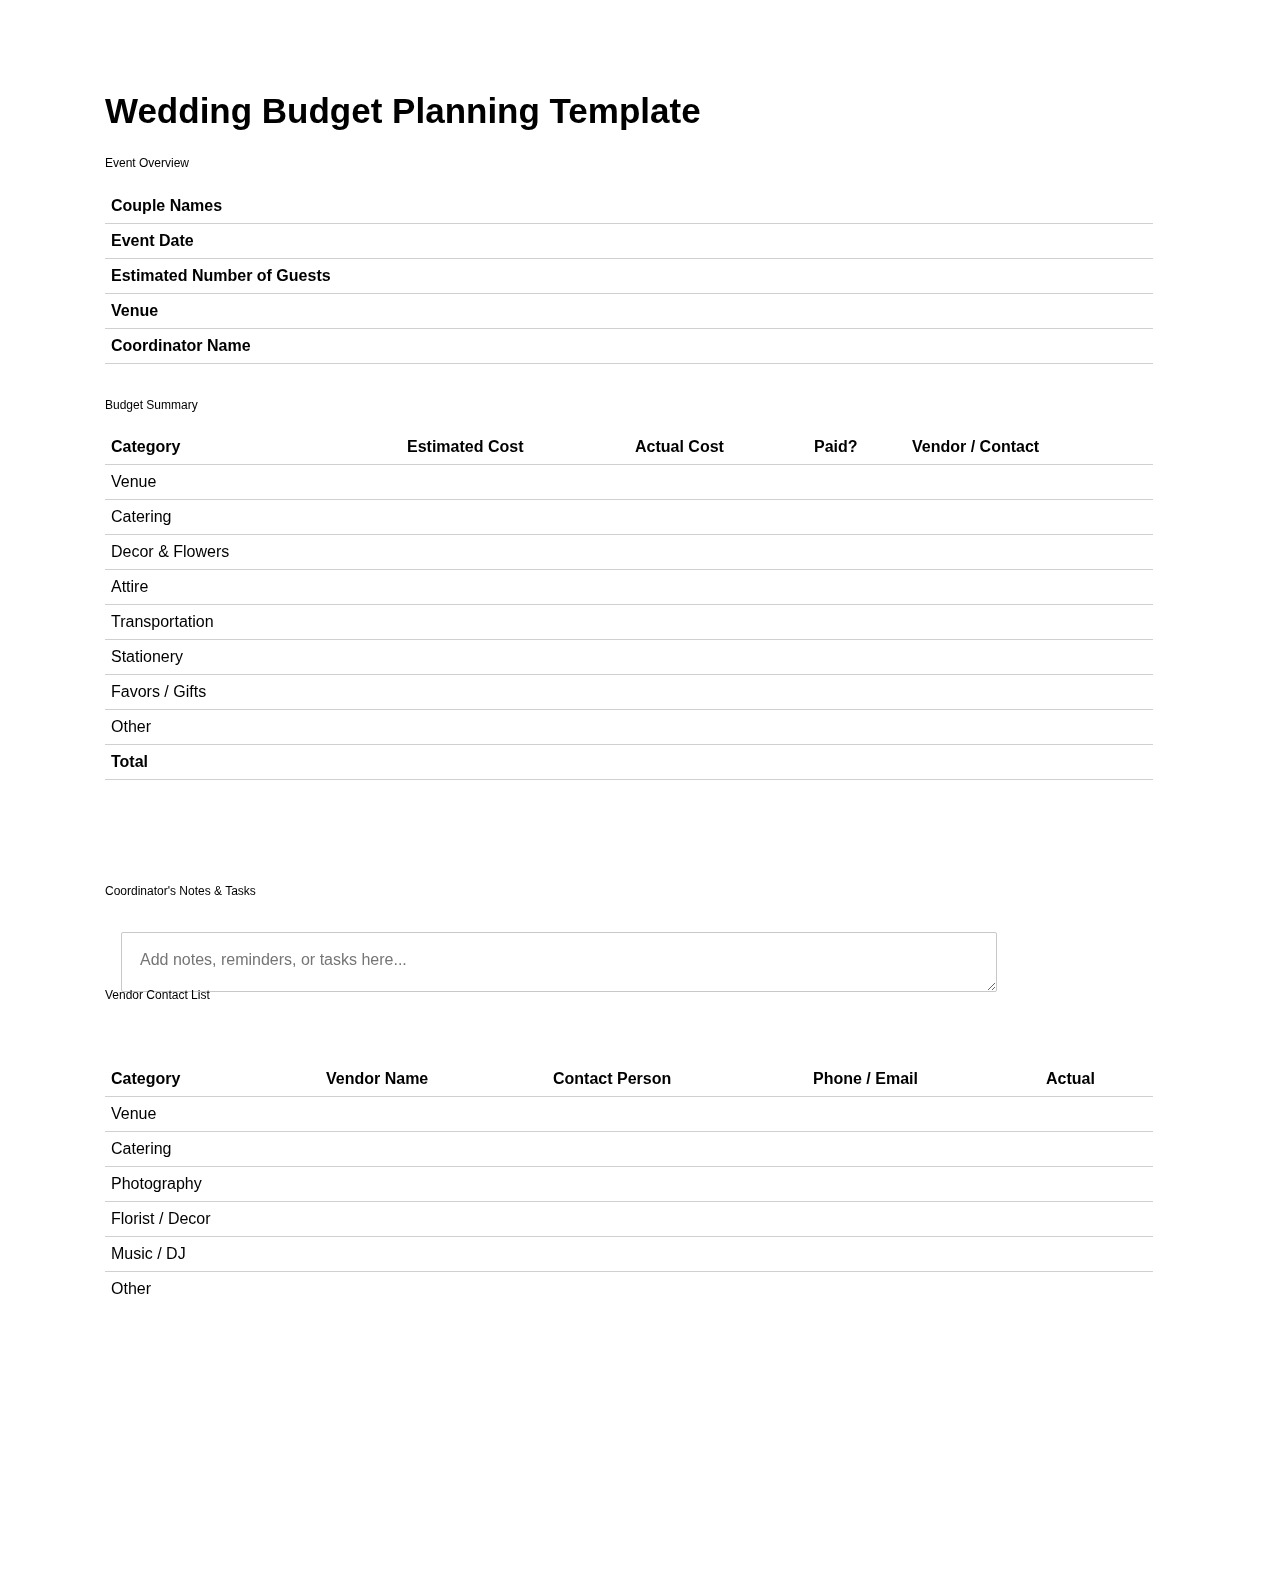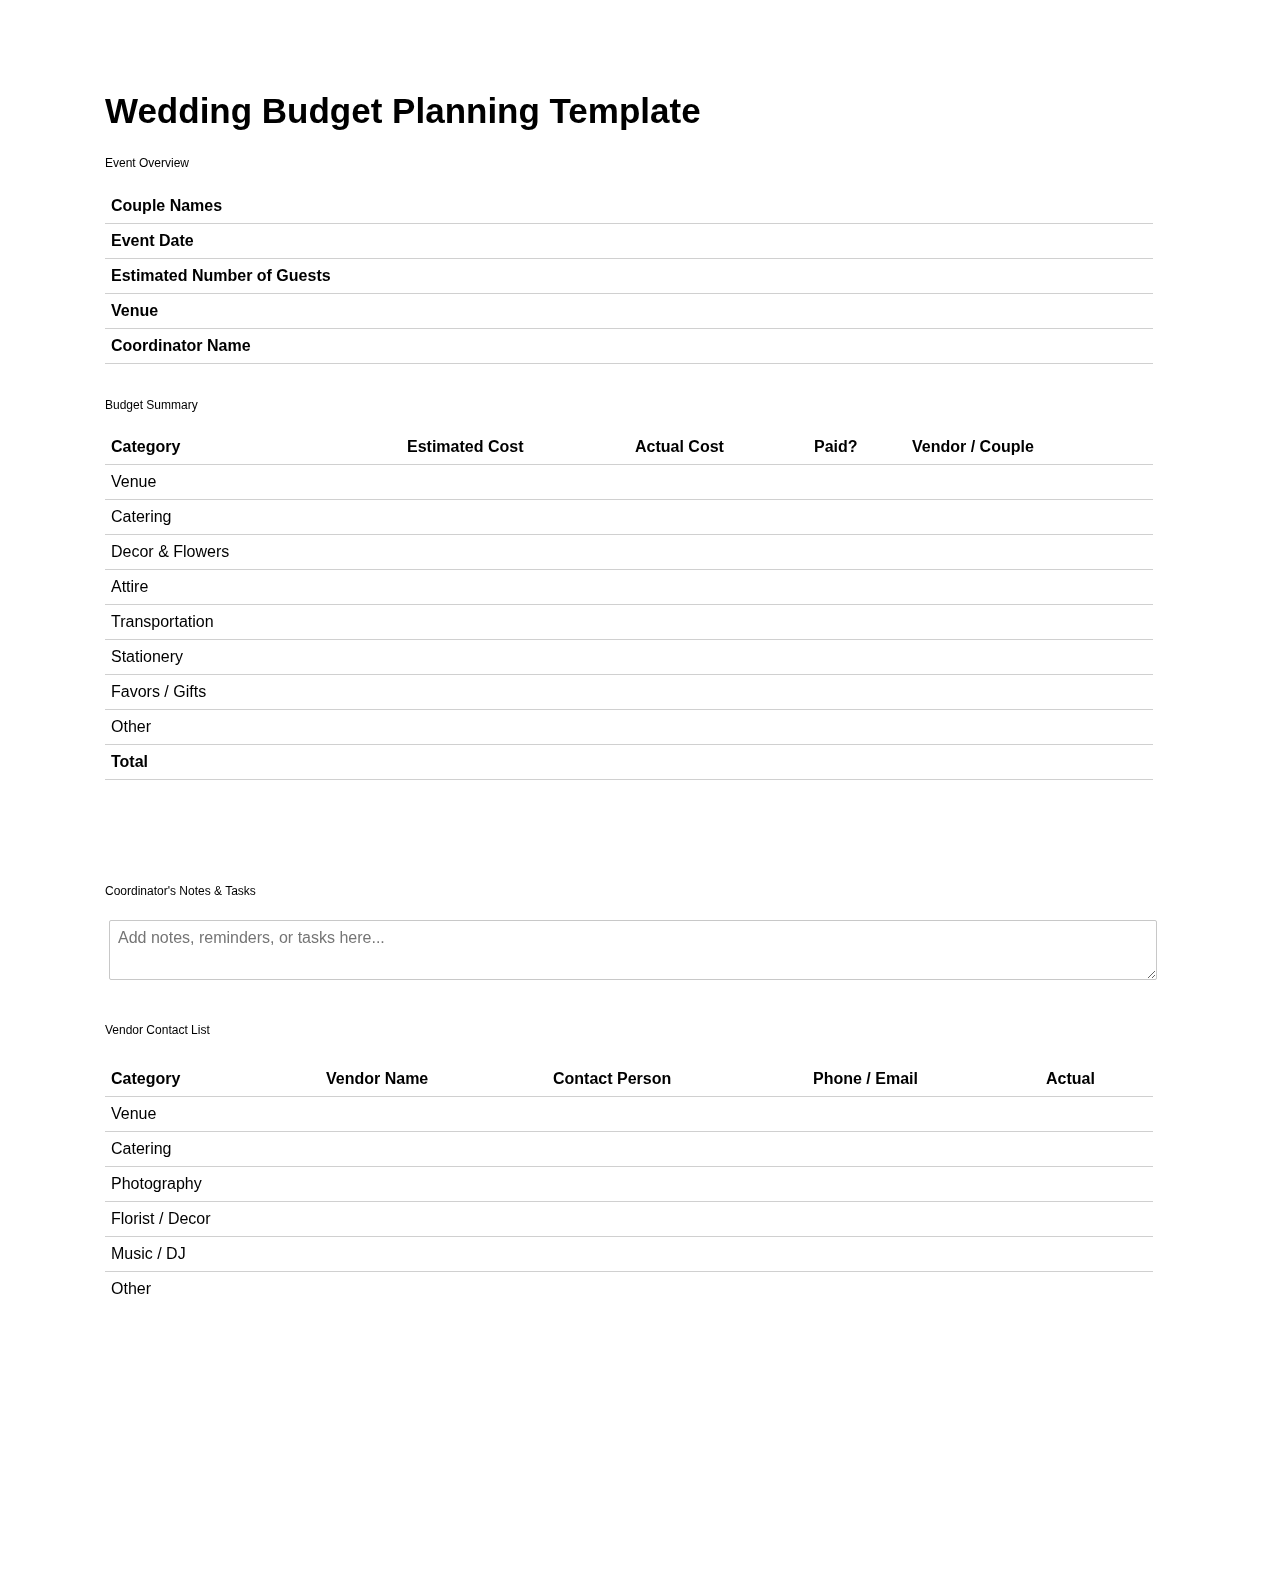--- a/index.html
+++ b/index.html
@@ -15,24 +15,24 @@
     h2 {
       position: absolute; left: 0; margin: 0;
       font-size: 12px; font-weight: normal; line-height: 24px; white-space: nowrap;
     }
     table { position: absolute; left: 0; width: 1048px; border-collapse: collapse; font-size: 16px; }
     td, th { padding: 0 6px; height: 34px; border-bottom: 1px solid #d0d0d0; text-align: left; vertical-align: middle; white-space: nowrap; }
     th { font-weight: bold; }
     .label-cell { font-weight: bold; }
     .bold { font-weight: bold; margin-left: 28px; }
     textarea {
-      position: absolute; left: 0; top: 916px; width: 1048px; height: 60px;
+      position: absolute; left: 0; top: 916px; width: 876px; height: 60px;
       box-sizing: border-box; border: 1px solid #c8c8c8; border-radius: 2px;
-      padding: 8px; font-family: "Liberation Sans", sans-serif; font-size: 16px;
-      color: #000; resize: vertical; margin: 4px;
+      padding: 18px; font-family: "Liberation Sans", sans-serif; font-size: 16px;
+      color: #000; resize: vertical; margin: 16px;
     }
     textarea::placeholder { color: #757575; }
     .vendor-wrap { position: absolute; left: 0; top: 1062px; width: 1048px; height: 233px; overflow: hidden; }
     .vendor-wrap table { position: static; }
   </style>
 </head>
 <body>
 
 <div class="page">
   <h1>Wedding Budget Planning Template</h1>
@@ -64,21 +64,21 @@
   </table>
 
   <h2 style="top:393px">Budget Summary</h2>
   <table style="top:430px">
     <thead>
       <tr>
         <th style="width:284px">Category</th>
         <th style="width:216px">Estimated Cost</th>
         <th style="width:167px">Actual Cost</th>
         <th style="width:86px">Paid?</th>
-        <th>Vendor / Couple</th>
+        <th>Vendor / Contact</th>
       </tr>
     </thead>
     <tbody>
       <tr>
           <td>Venue</td>
           <td></td>
           <td></td>
           <td></td>
           <td></td>
         </tr>
@@ -137,21 +137,21 @@
           <td></td>
           <td></td>
           <td></td>
         </tr>
     </tbody>
   </table>
 
   <h2 style="top:879px">Coordinator's Notes &amp; Tasks</h2>
   <textarea placeholder="Add notes, reminders, or tasks here..." style=""></textarea>
 
-  <h2 style="top:1018px">Vendor Contact List</h2>
+  <h2 style="top:983px">Vendor Contact List</h2>
   <div class="vendor-wrap">
     <table>
       <thead>
         <tr>
           <th style="width:203px">Category</th>
           <th style="width:215px">Vendor Name</th>
           <th style="width:248px">Contact Person</th>
           <th style="width:221px">Phone / Email</th>
           <th>Actual</th>
         </tr>

